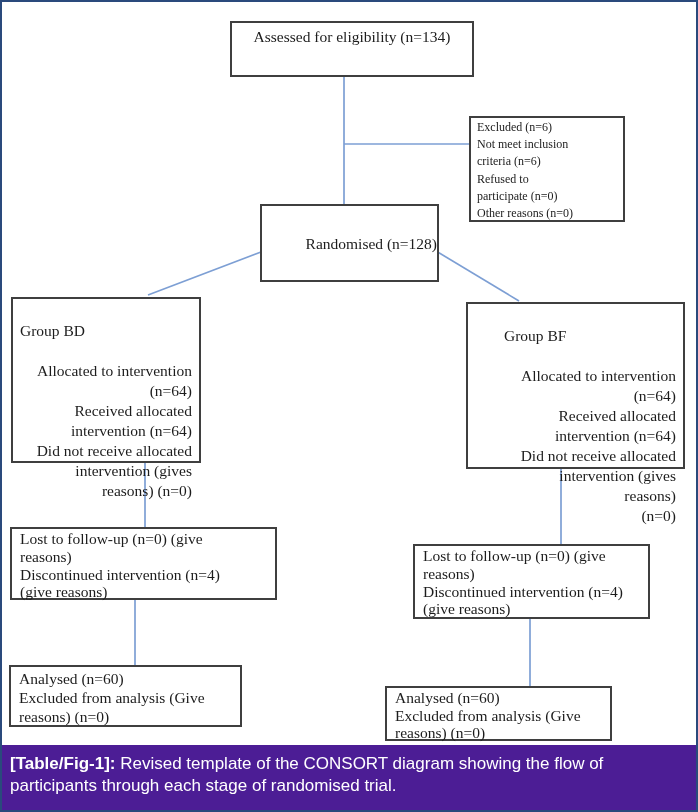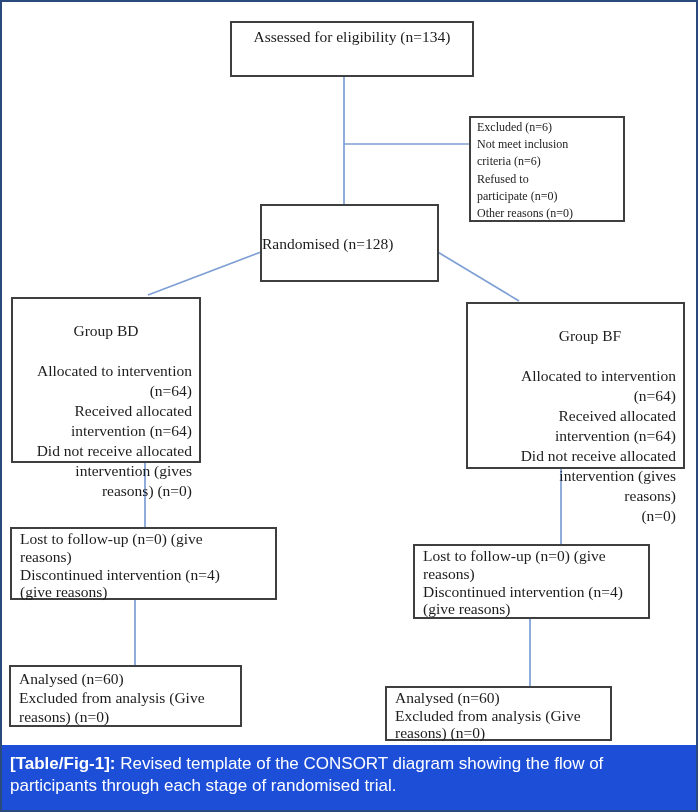--- a/index.html
+++ b/index.html
@@ -22,34 +22,34 @@
     position:absolute;
     box-sizing:border-box;
     border:2px solid #3f3f3f;
     background:#ffffff;
     font-size:15.5px;
     line-height:19px;
     white-space:pre-line;
   }
   .box-assessed   { left:228px; top:19px;  width:244px; height:56px;  text-align:center; padding-top:4px; }
   .box-excluded   { left:467px; top:102px; width:156px; height:106px; padding:1px 6px; line-height:17.2px; font-size:12px;margin-top:12px; }
-  .box-randomised { left:258px; top:202px; width:179px; height:78px;  display:flex; align-items:center; justify-content:flex-start; }
+  .box-randomised { left:258px; top:202px; width:179px; height:78px;  display:flex; align-items:center; justify-content:flex-end; }
   .box-group      { padding:2px 7px; line-height:20px; }
   .box-group-bd   { left:9px;   top:295px; width:190px; height:166px; }
   .box-group-bf   { left:464px; top:300px; width:219px; height:167px;padding-left:36px; }
   .box-lost-left  { left:8px;   top:525px; width:267px; height:73px;  padding:1px 8px; line-height:17.8px; }
   .box-lost-right { left:411px; top:542px; width:237px; height:75px;  padding:1px 8px; line-height:17.8px; }
   .box-an-left    { left:7px;   top:663px; width:233px; height:62px;  padding:2px 8px; line-height:19px; }
   .box-an-right   { left:383px; top:684px; width:227px; height:55px;  padding:1px 8px; line-height:17.5px; }
-  .group-title { display:block; text-align:center; white-space:nowrap; }
+  .group-title { display:block; white-space:nowrap; }
   .group-body  { display:block; text-align:right; white-space:pre-line; }
   #caption-bar {
     position:absolute; left:0; bottom:0; width:100%; height:65px;
     box-sizing:border-box;
-    background:#1d4ed8;
+    background:#4c1d95;
     color:#ffffff;
     font-family:"Liberation Sans", "DejaVu Sans", sans-serif;
     font-size:17px;
     line-height:22px;
     padding:8px 10px 0 8px;
   }
   #caption-bar .cap-label { font-weight:bold; }
 </style>
 </head>
 <body>

